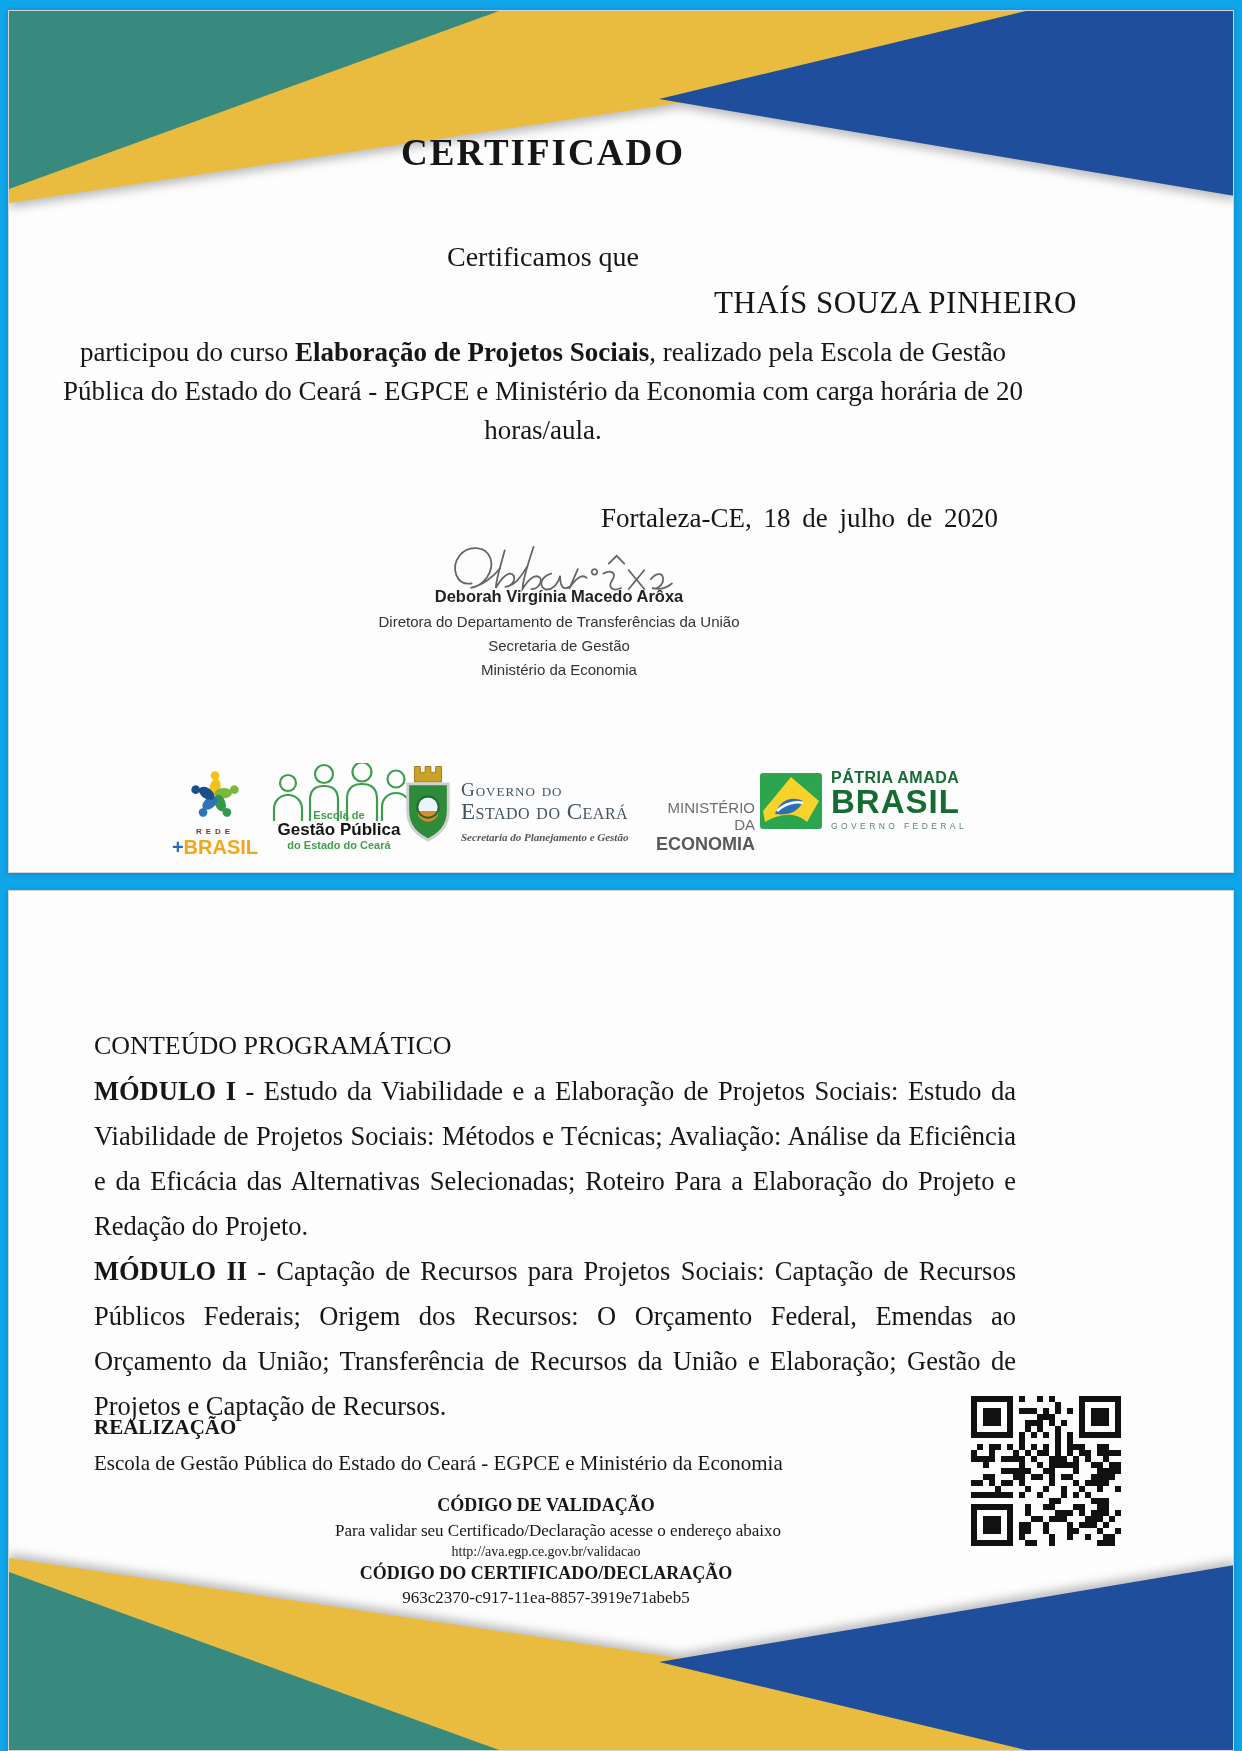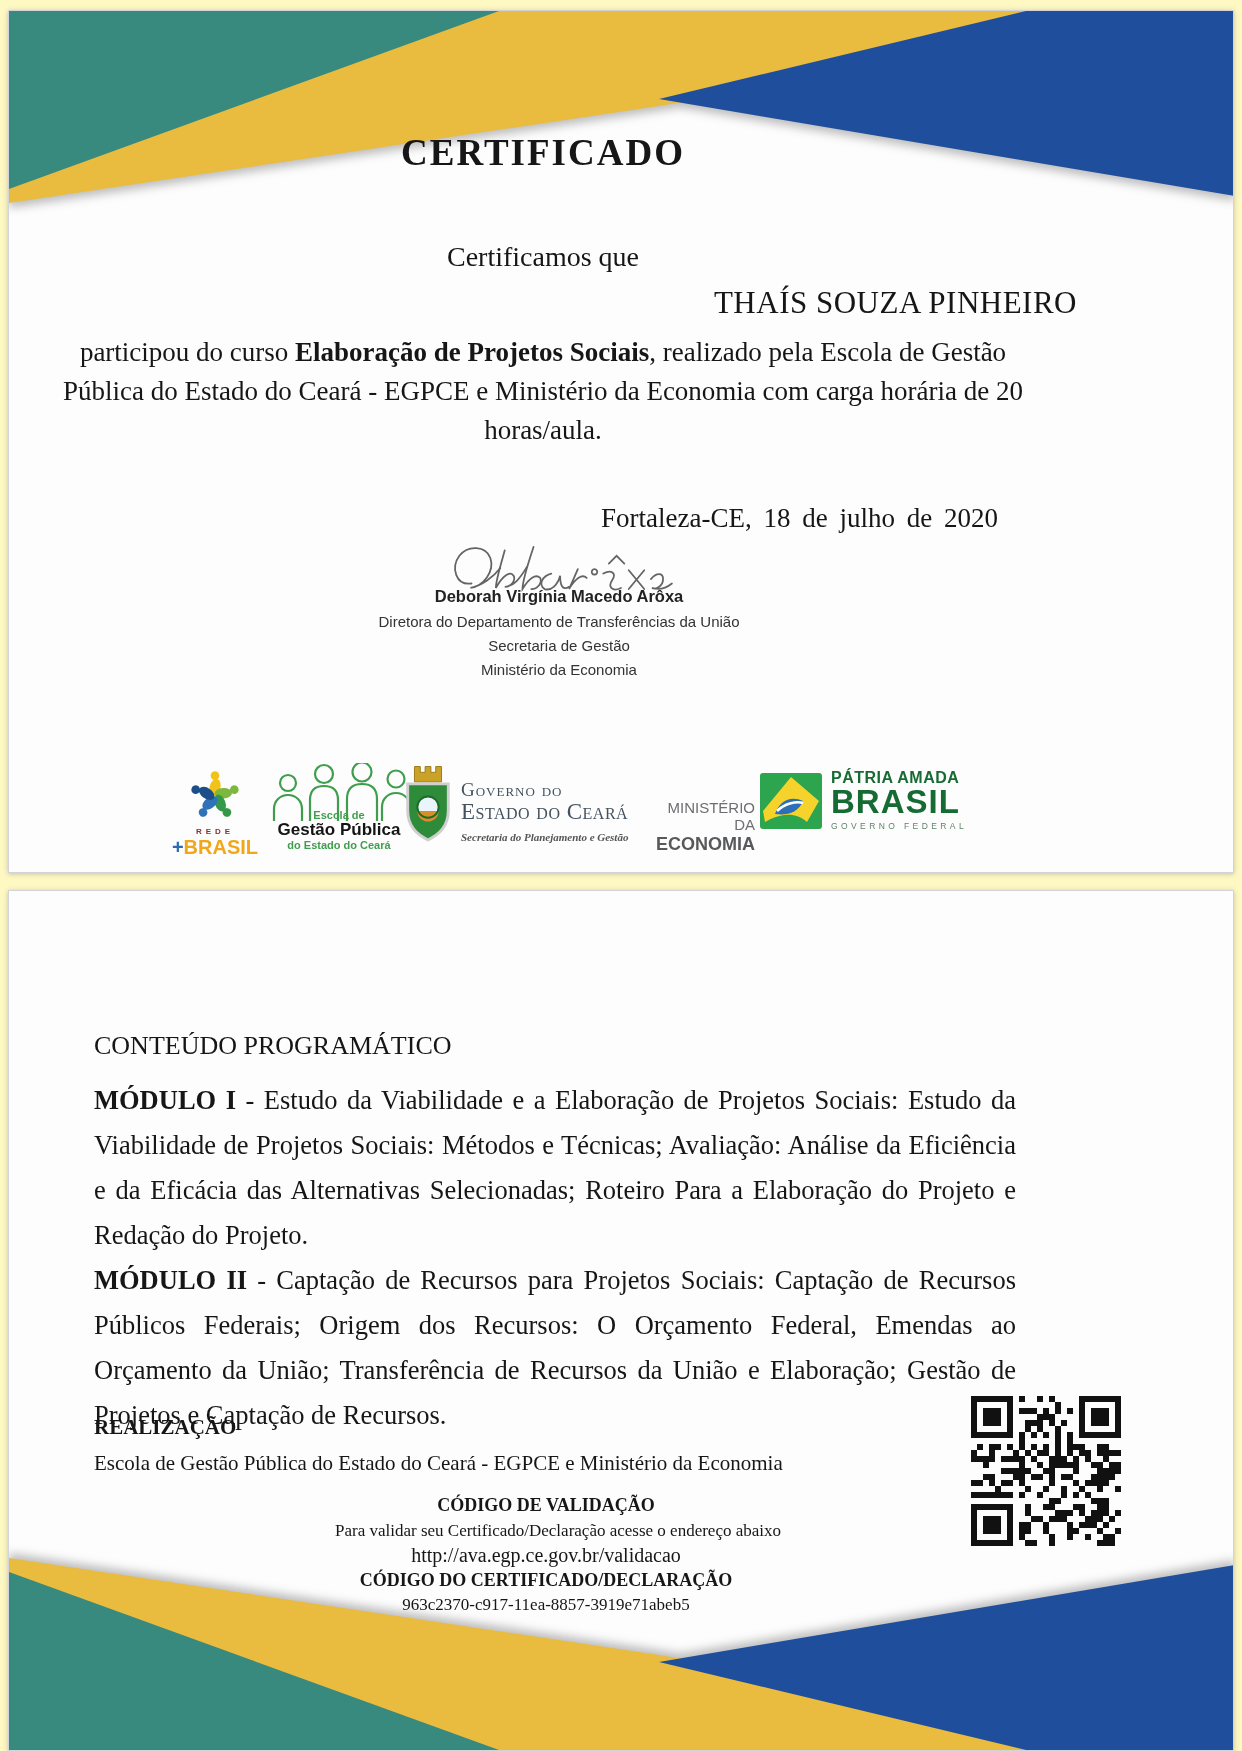--- a/index.html
+++ b/index.html
@@ -1,17 +1,17 @@
 <!DOCTYPE html>
 <html><head>
 <meta charset="utf-8">
 <style>
   * { margin:0; padding:0; box-sizing:border-box; }
   html,body { background:#e8e8ec; }
-  .canvas { position:relative; width:1242px; height:1751px; background:#fef9c3; overflow:hidden;
+  .canvas { position:relative; width:1242px; height:1751px; background:#0ea5e9; overflow:hidden;
             font-family:"Liberation Serif", serif; color:#161616; }
   .page { position:absolute; left:8px; width:1226px; background:#fdfdfd;
           border:1px solid #d3d3d9; box-shadow:0 1px 5px rgba(50,50,70,.28); overflow:hidden; }
   .page1 { top:10px;  height:863px; }
   .page2 { top:890px; height:861px; }
 
   .deco { position:absolute; left:0; width:1226px; height:200px;
           filter:drop-shadow(0 5px 5px rgba(40,40,40,.30)); }
   .deco-top { top:0; }
   .deco-bottom { bottom:0; transform:scaleY(-1); }
@@ -57,28 +57,28 @@
   .l-min .m2 { font-size:18px; font-weight:bold; color:#58595b; margin-top:1px; }
 
   .l-flag { left:750px; top:760px; }
   .l-patria { left:822px; top:758px; width:140px; color:#166b33; }
   .l-patria .p1 { font-size:16px; font-weight:bold; letter-spacing:.5px; }
   .l-patria .p2 { font-size:33px; font-weight:bold; letter-spacing:1px; line-height:.92; }
   .l-patria .p3 { font-size:8.5px; color:#5c8468; letter-spacing:3.4px; margin-top:4px; }
 
   
   .p2-heading { position:absolute; left:85px; top:140px; font-size:26px; font-weight:normal; }
-  .modwrap { position:absolute; left:85px; top:178px; width:922px;margin-top:9px; }
+  .modwrap { position:absolute; left:85px; top:178px; width:922px; }
   .mod { font-size:26.5px; line-height:45px; text-align:justify; }
   .realiza-h { position:absolute; left:85px; top:524px; font-size:21px; font-weight:bold; }
   .realiza-t { position:absolute; left:85px; top:560px; font-size:21px; }
   .valblock { position:absolute; left:0; top:604px; width:1074px; text-align:center; }
   .val-h  { font-size:18px; font-weight:bold; }
   .val-t  { font-size:17px; margin-top:5px;padding-left:24px; }
-  .val-u  { font-size:20px; margin-top:3px; }
+  .val-u  { font-size:14px; margin-top:3px; }
   .val-ch { font-size:18px; font-weight:bold; margin-top:3px; }
   .val-c  { font-size:17px; margin-top:4px; }
   .qr { position:absolute; left:962px; top:505px; width:150px; height:150px; }
   .qr svg rect { fill:#111; }
 </style>
 </head>
 <body>
 
 <div class="canvas">
 

